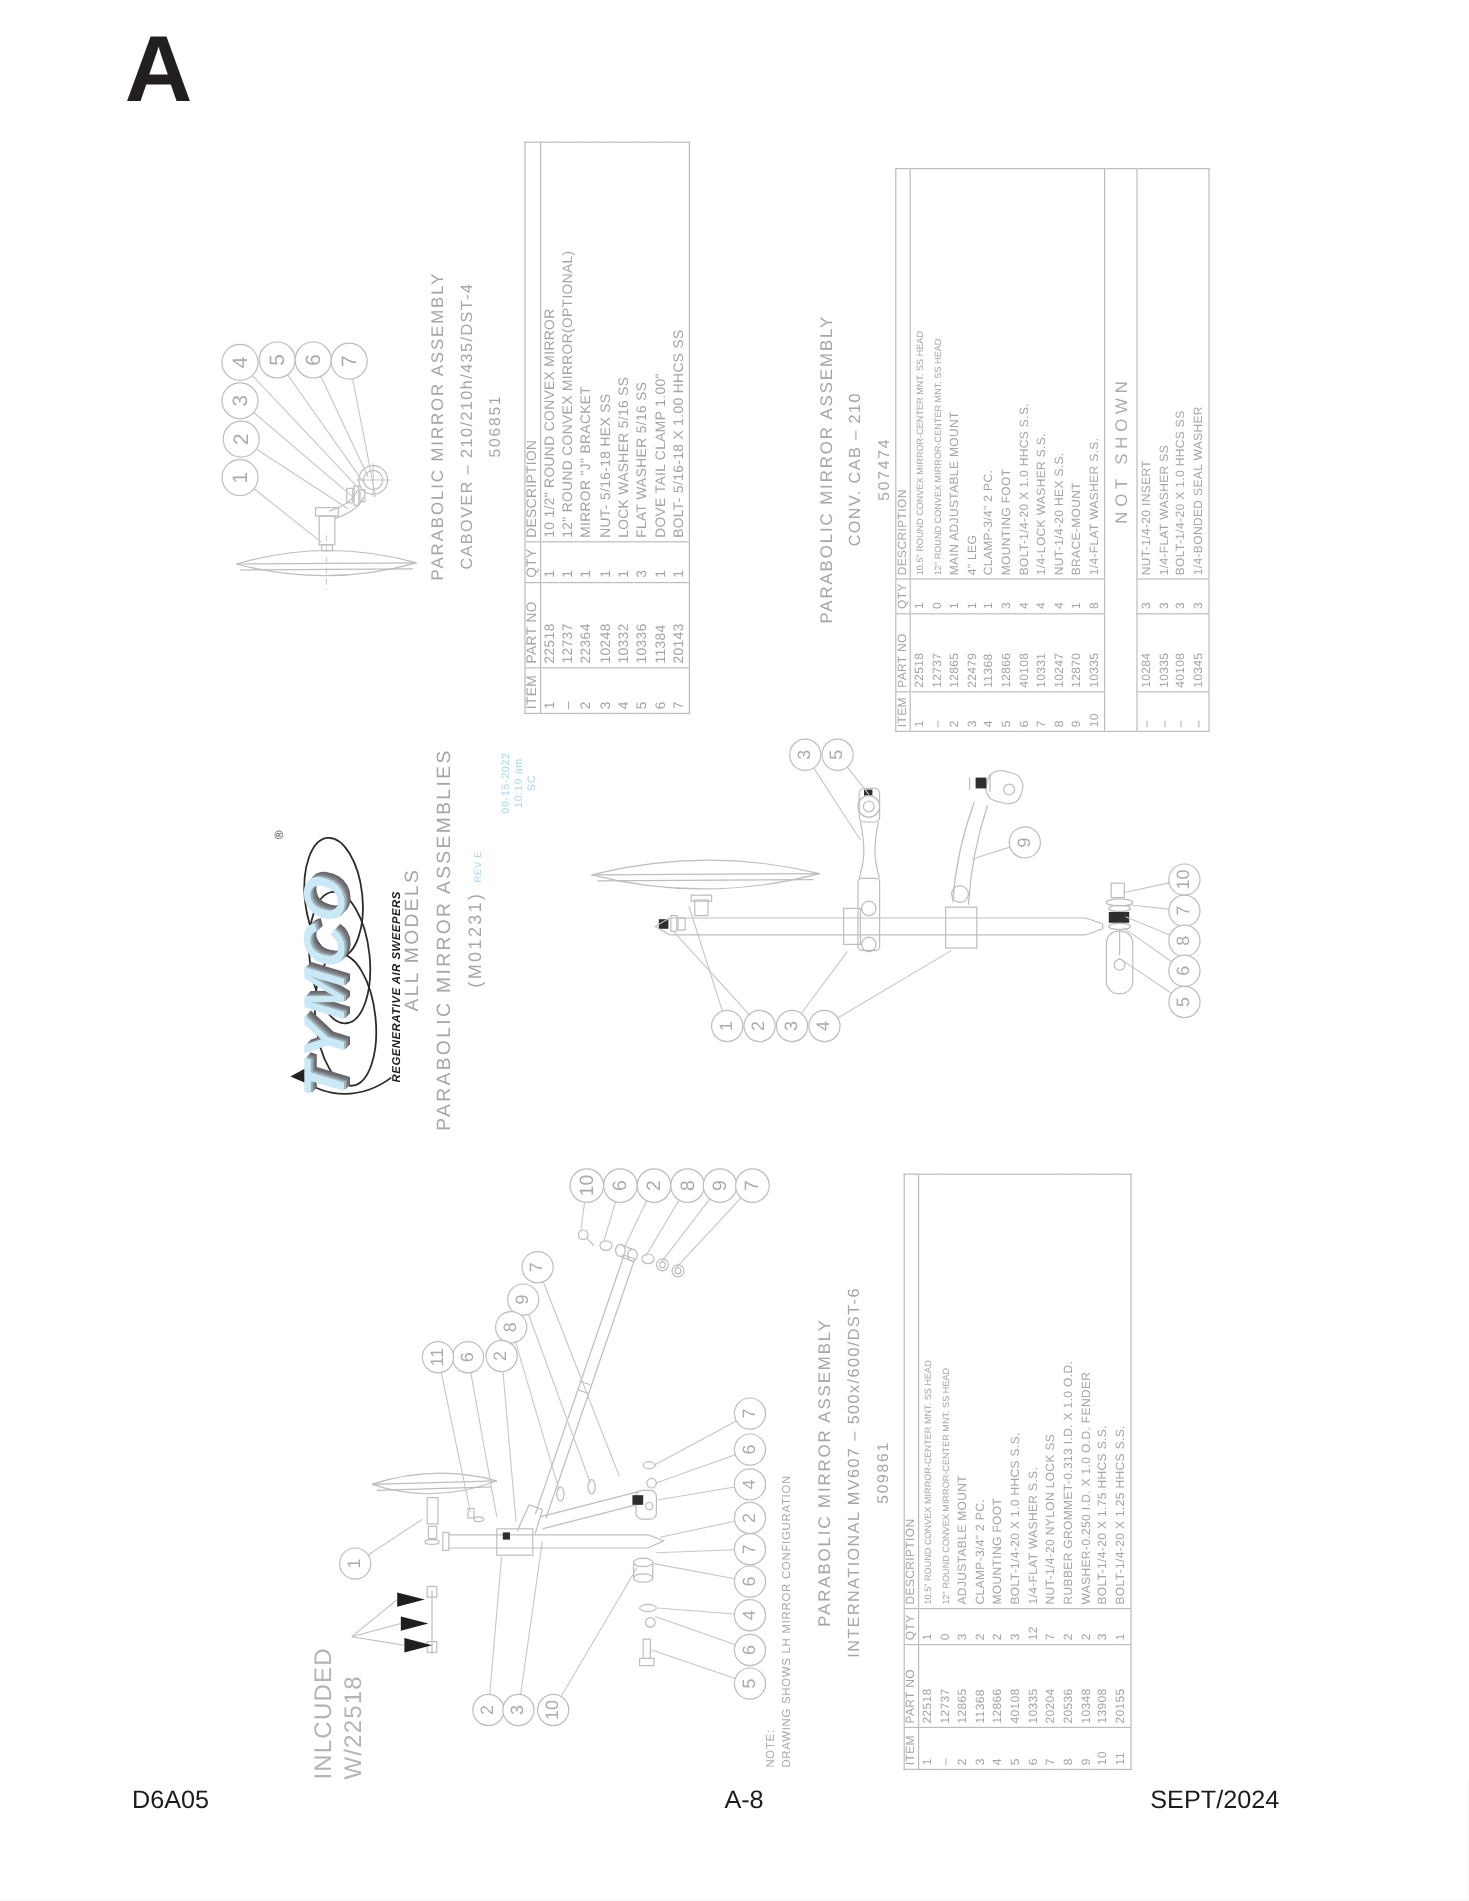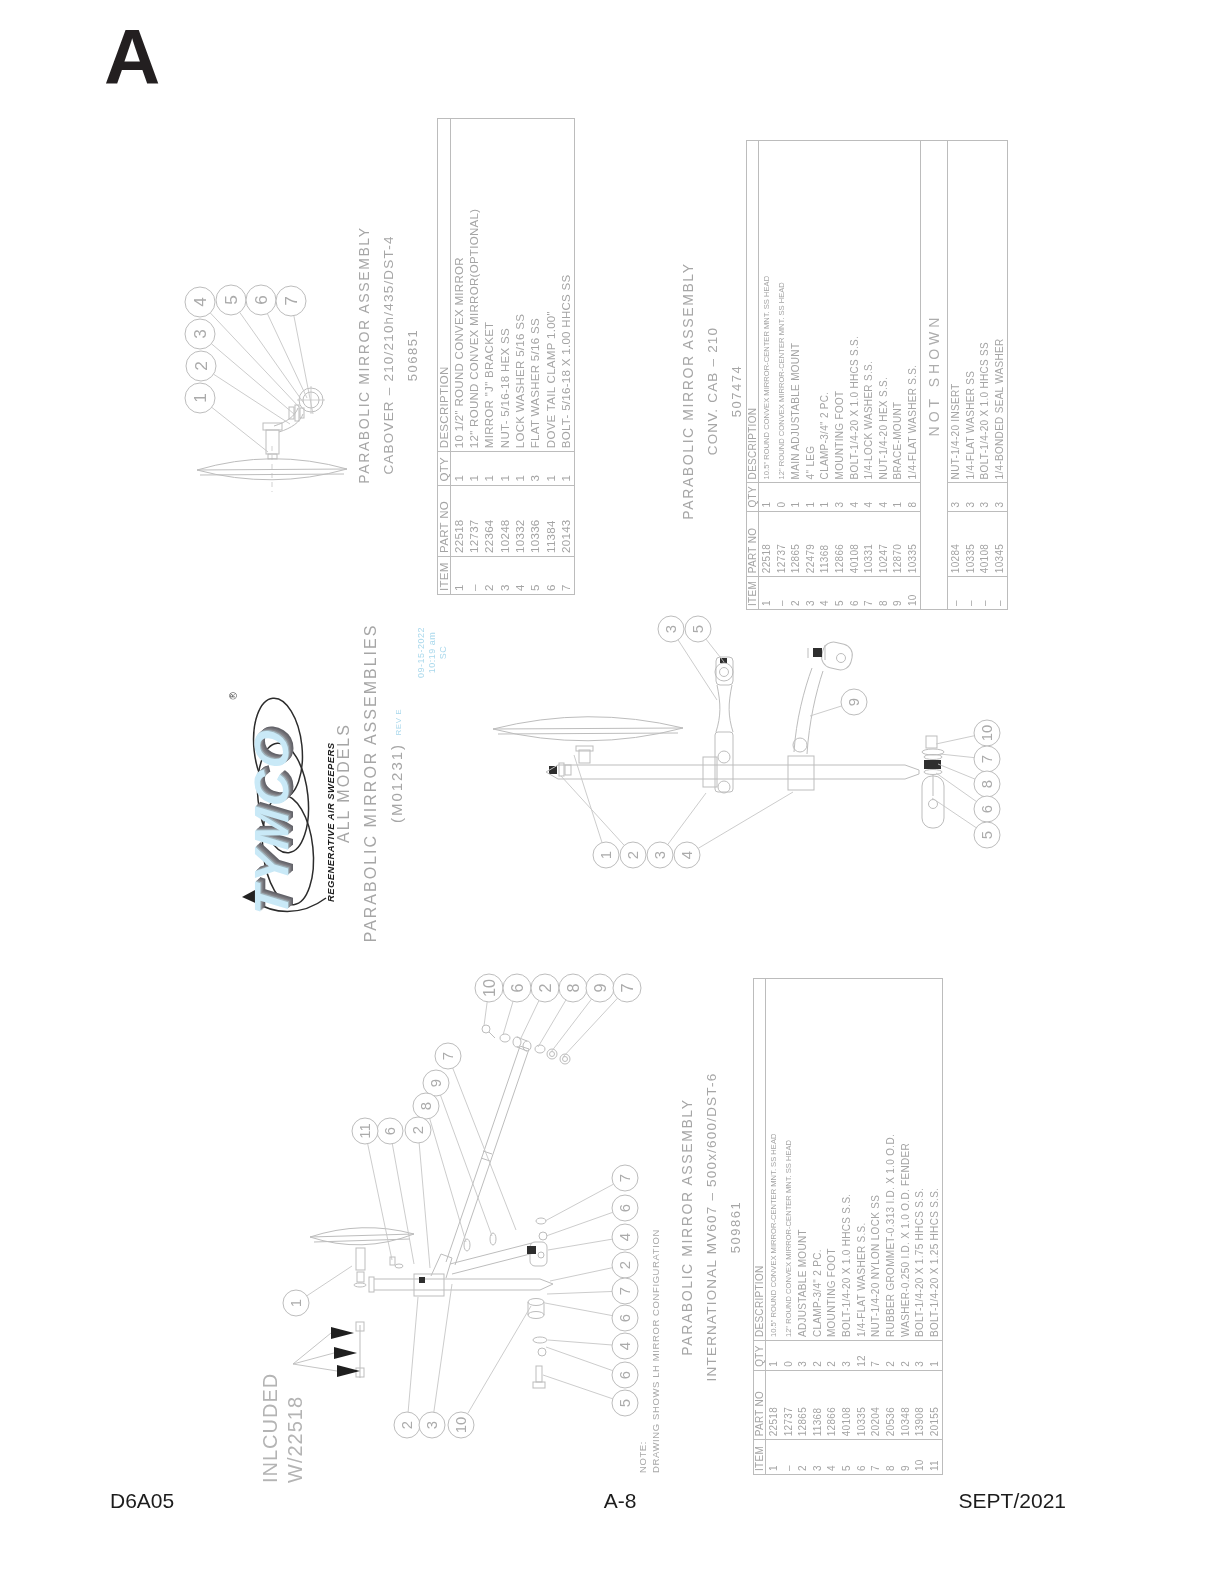--- a/index.html
+++ b/index.html
@@ -687,16 +687,16 @@
   </div>
 
   <div class="rot note" style="left:636px; top:1203px; --w:270px; --h:30px;">
     <div>NOTE:</div>
     <div>DRAWING SHOWS LH MIRROR CONFIGURATION</div>
   </div>
 
   <div class="footer">
     <span class="f-left">D6A05</span>
     <span class="f-center">A-8</span>
-    <span class="f-right">SEPT/2021</span>
+    <span class="f-right">SEPT/2024</span>
   </div>
 
 </div>
 
 </body></html>

